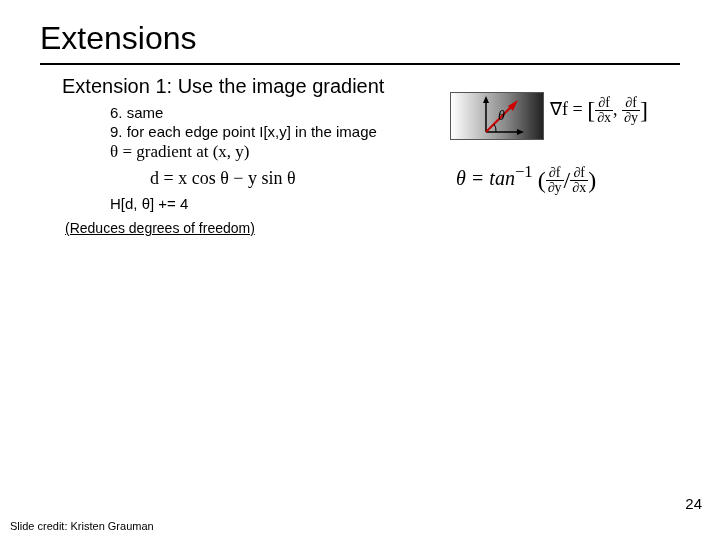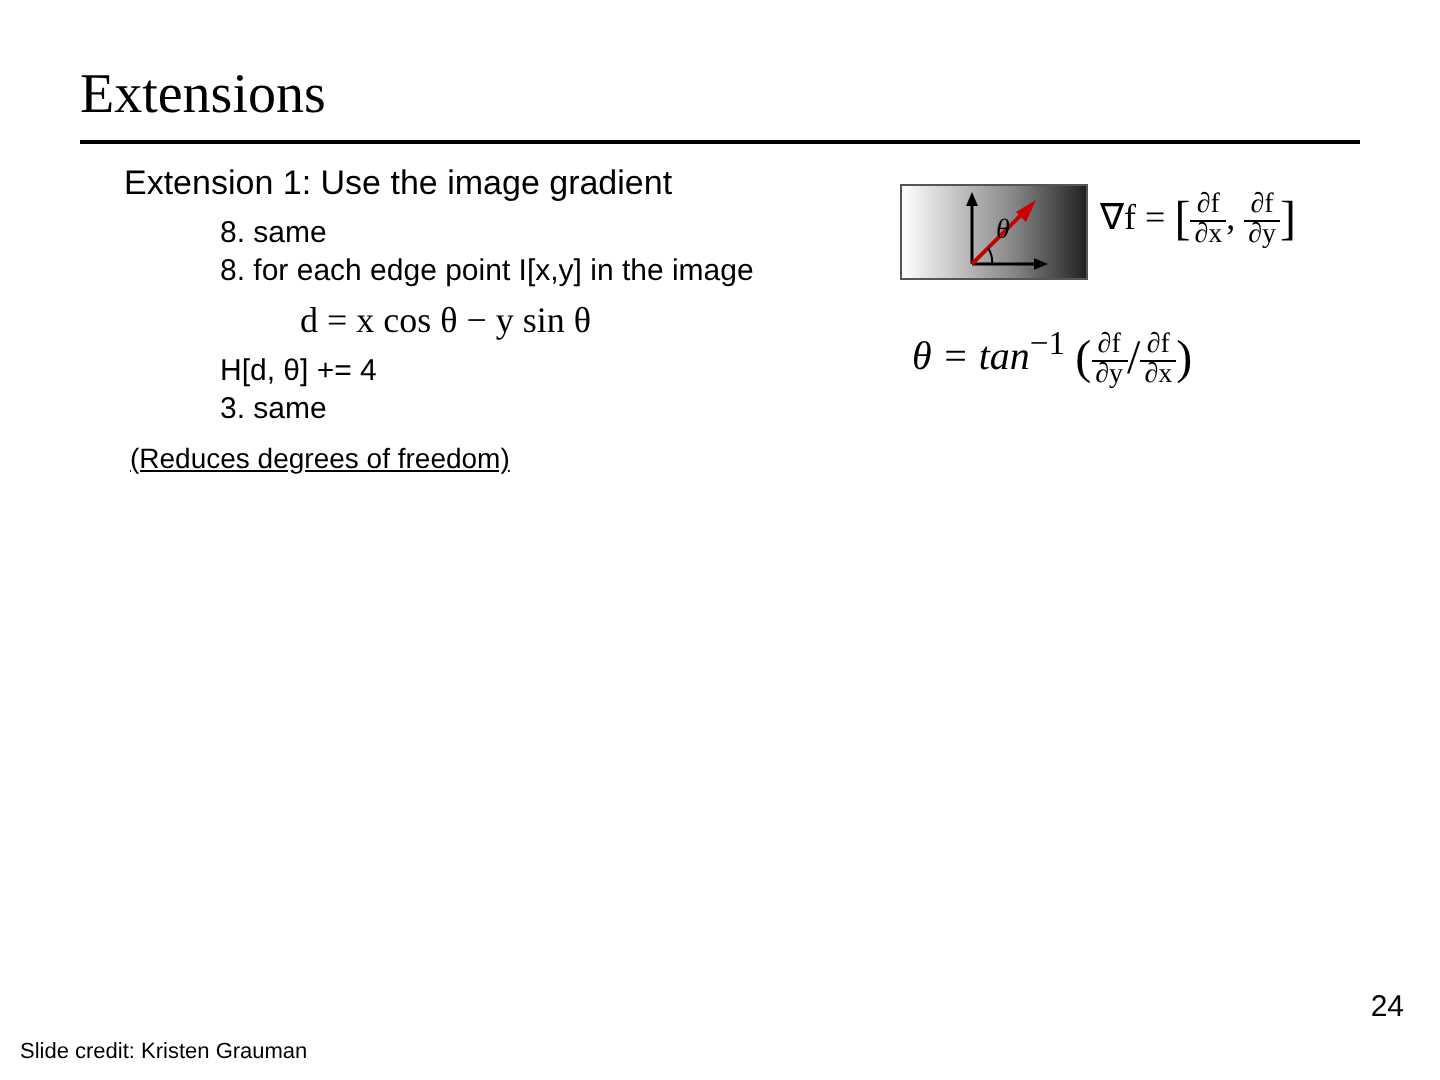--- a/index.html
+++ b/index.html
@@ -14,32 +14,31 @@
     overflow: hidden;
   }
   .slide {
     position: relative;
     width: 720px;
     height: 540px;
     box-sizing: border-box;
     padding: 20px 40px 0 40px;
   }
   .title {
-    font-size: 28px;
+    font-size: 32px;
     font-weight: 400;
-    margin: 12px 0 6px 0;
-    font-family: Liberation Serif, serif;
+    margin: 0 0 6px 0;
   }
   .hr {
     border: none;
     border-top: 2px solid #000;
     margin: 0 0 10px 0;
   }
   .ext-line {
-    font-size: 17px;
+    font-size: 20px;
     margin: 0 0 6px 22px;
   }
   .numlist {
     margin: 0 0 0 70px;
     font-size: 15px;
   }
   .numlist .row {
     margin: 2px 0;
   }
   .sub {
@@ -121,29 +120,29 @@
 <body>
 
 <div class="slide">
 
   <h1 class="title">Extensions</h1>
   <hr class="hr">
 
   <div class="ext-line">Extension 1:  Use the image gradient</div>
 
   <div class="numlist">
-    <div class="row">8.  same</div>
-    <div class="row">8.  for each edge point I[x,y] in the image</div>
+    <div class="row">6.  same</div>
+    <div class="row">9.  for each edge point I[x,y] in the image</div>
+    <div class="row sub theta">θ = gradient at (x, y)</div>
   </div>
 
   <div class="eq">d = x cos θ − y sin θ</div>
 
   <div class="numlist">
     <div class="row sub" style="font-size:15px;">H[d, θ] += 4</div>
-    <div class="row">3.  same</div>
   </div>
 
   <div class="reduces">(Reduces degrees of freedom)</div>
 
   <div class="rblock grad-figure">
     <div class="gradimg"></div>
     <svg class="axes" viewBox="0 0 44 44">
       <line x1="6" y1="38" x2="6" y2="6" stroke="#000" stroke-width="1.5"></line>
       <polygon points="6,2 3,9 9,9" fill="#000"></polygon>
       <line x1="6" y1="38" x2="40" y2="38" stroke="#000" stroke-width="1.5"></line>

